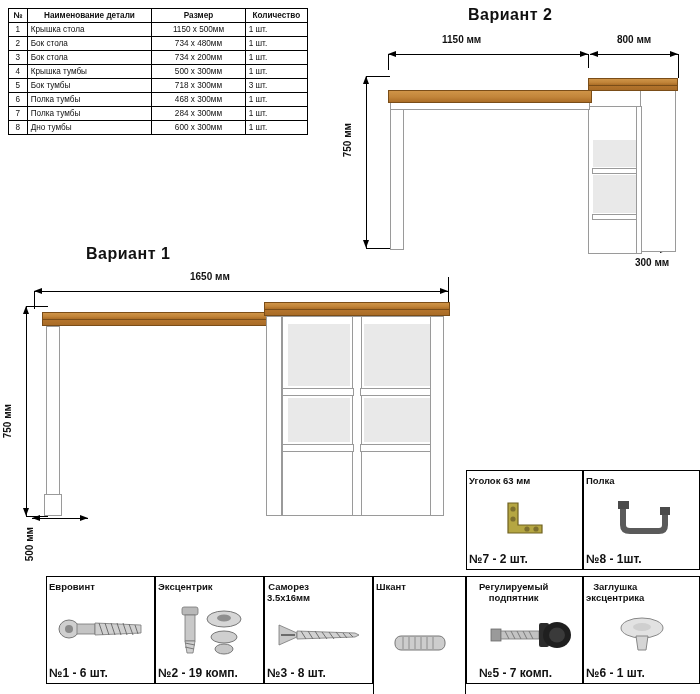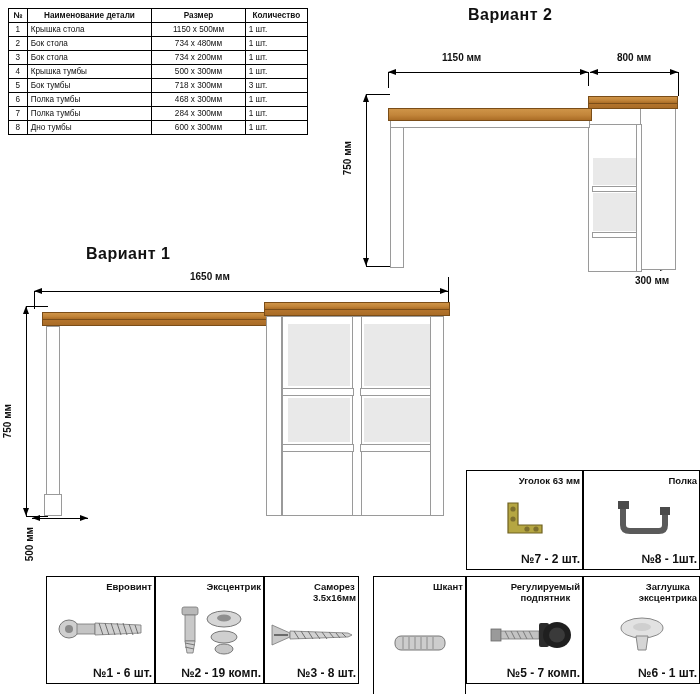--- a/index.html
+++ b/index.html
@@ -67,21 +67,21 @@
   }
   .wood-top{
     background:linear-gradient(180deg,#cf9448 0%,#c2853a 55%,#ab6d26 100%);
     border:1px solid #7a4d18;box-sizing:border-box;
   }
   .shadow{background:#e9e9e9;}
 
   
   .hw-cell{
     border:1px solid #000;box-sizing:border-box;
-    display:flex;flex-direction:column;align-items:flex-end;
+    display:flex;flex-direction:column;align-items:flex-start;
     justify-content:space-between;
     padding:4px 2px 3px;
   }
   .hw-title{font-size:9.5px;font-weight:bold;text-align:center;line-height:11px;}
   .hw-qty{font-size:12px;font-weight:bold;text-align:center;}
   .hw-art{flex:1;display:flex;align-items:center;justify-content:center;width:100%;}
 </style>
 </head>
 <body>
 
@@ -141,21 +141,21 @@
       <td class="num">8</td>
       <td class="name">Дно тумбы</td>
       <td class="size">600 х 300мм</td>
       <td class="qty">1 шт.</td>
     </tr>
   </tbody>
 </table>
 
 <div class="abs heading" id="variant2-title">Вариант 2</div>
 
-<div class="abs" style="left:340px;top:46px;width:360px;height:250px;">
+<div class="abs" style="left:340px;top:28px;width:360px;height:250px;">
 
   <div class="abs dim-label" style="left:102px;top:6px;">1150 мм</div>
   <div class="abs line-h" style="left:48px;top:26px;width:200px;"></div>
   <div class="abs arrow-l" style="left:48px;top:22.5px;"></div>
   <div class="abs arrow-r" style="left:240px;top:22.5px;"></div>
   <div class="abs tick" style="left:48px;top:26px;height:16px;"></div>
   <div class="abs tick" style="left:248px;top:26px;height:14px;"></div>
 
   <div class="abs dim-label" style="left:277px;top:6px;">800 мм</div>
   <div class="abs line-h" style="left:250px;top:26px;width:88px;"></div>
@@ -309,21 +309,21 @@
       </g>
       <ellipse cx="56" cy="18" rx="17" ry="8" fill="#d6d6d6" stroke="#777" stroke-width="1"></ellipse>
       <ellipse cx="56" cy="17" rx="7" ry="3.5" fill="#8f8f8f"></ellipse>
       <ellipse cx="56" cy="36" rx="13" ry="6" fill="#cfcfcf" stroke="#777" stroke-width="1"></ellipse>
       <ellipse cx="56" cy="48" rx="9" ry="5" fill="#c7c7c7" stroke="#777" stroke-width="1"></ellipse>
     </svg>
   </div>
   <div class="hw-qty">№2 - 19 комп.</div>
 </div>
 
-<div class="abs hw-cell" style="left:264px;top:576px;width:95px;height:108px;">
+<div class="abs hw-cell" style="left:264px;top:576px;width:109px;height:108px;">
   <div class="hw-title" style="white-space:pre-line;">Саморез
 3.5х16мм</div>
   <div class="hw-art">
     <svg width="88" height="28" viewBox="0 0 88 28">
       <path d="M4 4 L22 12 L22 16 L4 24 Z" fill="#c9c9c9" stroke="#777" stroke-width="0.8"></path>
       <line x1="6" y1="14" x2="20" y2="14" stroke="#6b6b6b" stroke-width="2"></line>
       <path d="M22 10 L80 12 L84 14 L80 16 L22 18 Z" fill="#d2d2d2" stroke="#777" stroke-width="0.8"></path>
       <g stroke="#6f6f6f" stroke-width="1">
         <line x1="26" y1="10" x2="31" y2="18"></line>
           <line x1="33" y1="10" x2="38" y2="18"></line>

